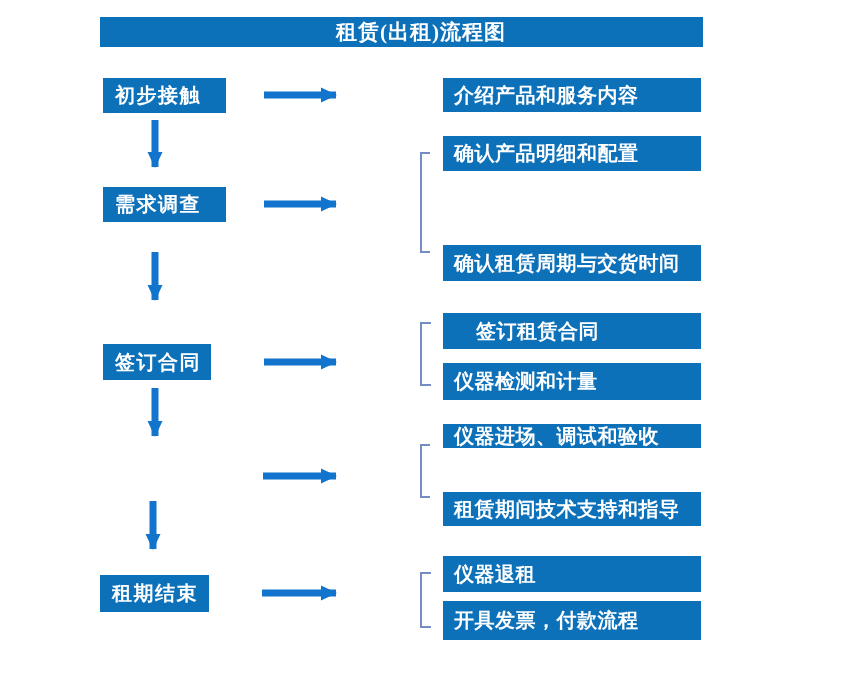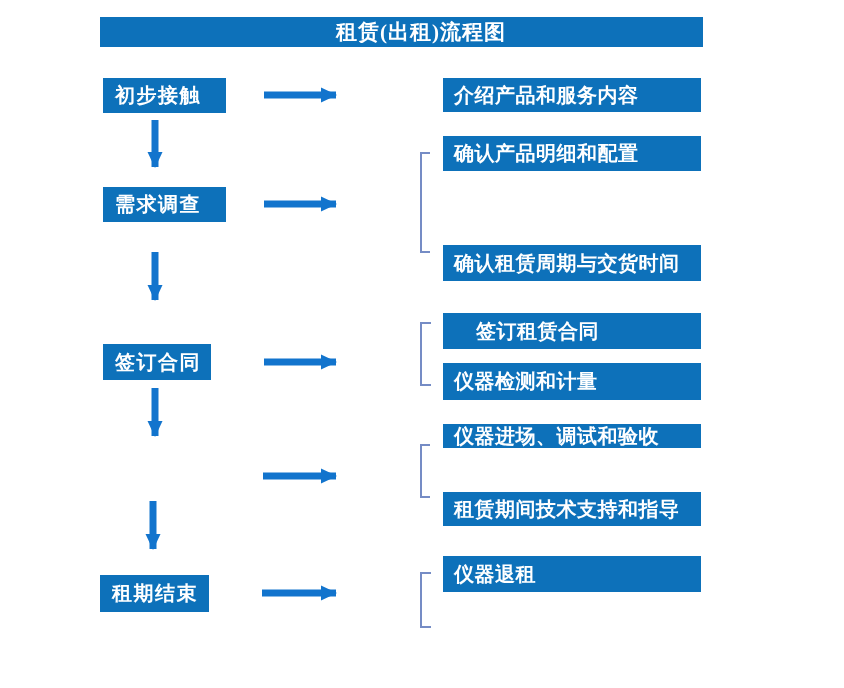--- a/index.html
+++ b/index.html
@@ -116,14 +116,15 @@
   <div class="box lbox l5">租期结束</div>
 
   <div class="box rbox r1">介绍产品和服务内容</div>
   <div class="box rbox r2">确认产品明细和配置</div>
   <div class="box rbox r4">确认租赁周期与交货时间</div>
   <div class="box rbox r5">签订租赁合同</div>
   <div class="box rbox r6">仪器检测和计量</div>
   <div class="box rbox r7">仪器进场、调试和验收</div>
   <div class="box rbox r8">租赁期间技术支持和指导</div>
   <div class="box rbox r9">仪器退租</div>
+  <div class="box rbox r10">开具发票，付款流程</div>
 
 </div>
 
 </body></html>

